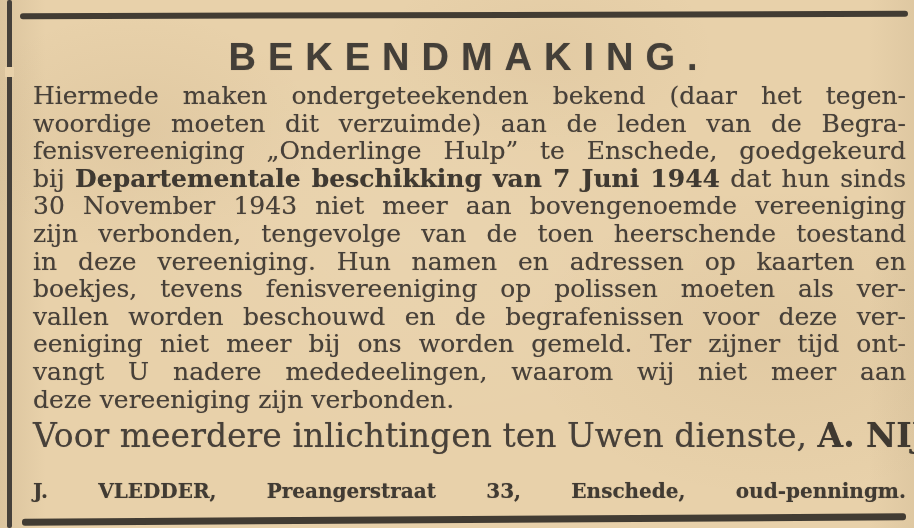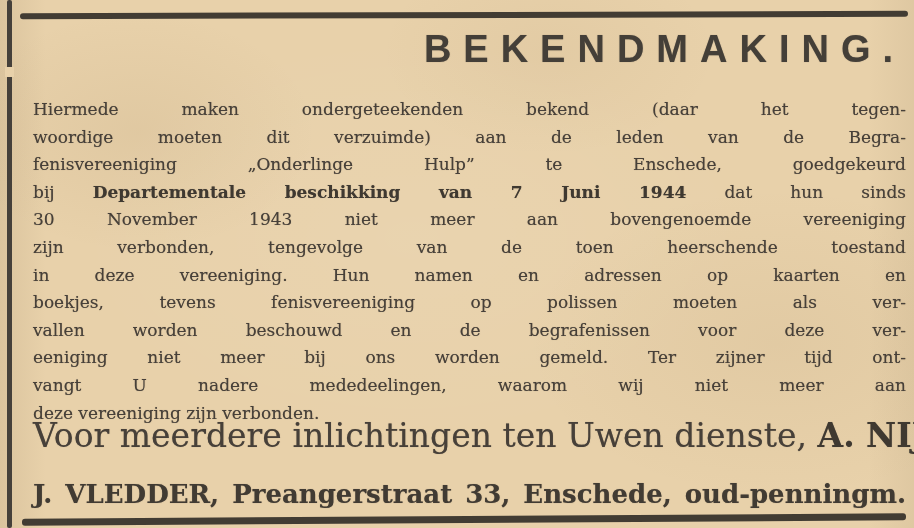--- a/index.html
+++ b/index.html
@@ -34,34 +34,34 @@
   }
   .rule {
     position: absolute;
     background: #423c33;
     border-radius: 3px;
   }
   .rule.top   { left: 20px; top: 12px;  width: 888px; height: 6px; transform: rotate(-0.15deg); }
   .rule.bottom{ left: 22px; top: 516px; width: 884px; height: 7px; transform: rotate(-0.35deg); }
 
   .title {
-    position: absolute; left: 33px; top: 28px; width: 872px;
-    text-align: right;
+    position: absolute; left: 33px; top: 36px; width: 872px;
+    text-align: center;
     font-family: "Liberation Sans", "DejaVu Sans", sans-serif;
     font-weight: 700;
     font-size: 38px;
     letter-spacing: 12px;
     color: #443f38;
     text-shadow: 0 0 1px rgba(68,63,56,0.45);
     white-space: nowrap;
   }
 
   .bodytext {
-    position: absolute; left: 33px; top: 96px; width: 873px;
-    font-size: 17px;
+    position: absolute; left: 33px; top: 82px; width: 873px;
+    font-size: 25px;
     line-height: 27.6px;
     color: #474039;
     text-shadow: 0 0 0.7px rgba(66,58,48,0.5);
   }
   .line {
     height: 27.6px;
     white-space: nowrap;
     text-align: justify;
     text-align-last: justify;
     overflow: visible;
@@ -70,21 +70,21 @@
   .line b, .line strong { font-weight: 700; color: #3f3931; margin-top: 24px; }
 
   .para2 {
     position: absolute; left: 33px; top: 422px; width: 873px;
     font-size: 33px;
     line-height: 27.6px;
     text-shadow: 0 0 0.7px rgba(66,58,48,0.5);
   }
   .signature {
     position: absolute; left: 33px; top: 479px; width: 873px;
-    font-size: 26px;
+    font-size: 20px;
     font-weight: 700;
     color: #413b33;
     white-space: nowrap;
     text-align: justify;
     text-align-last: justify;
     text-shadow: 0 0 0.8px rgba(60,52,42,0.5);
   }
 </style>
 </head>
 <body>

